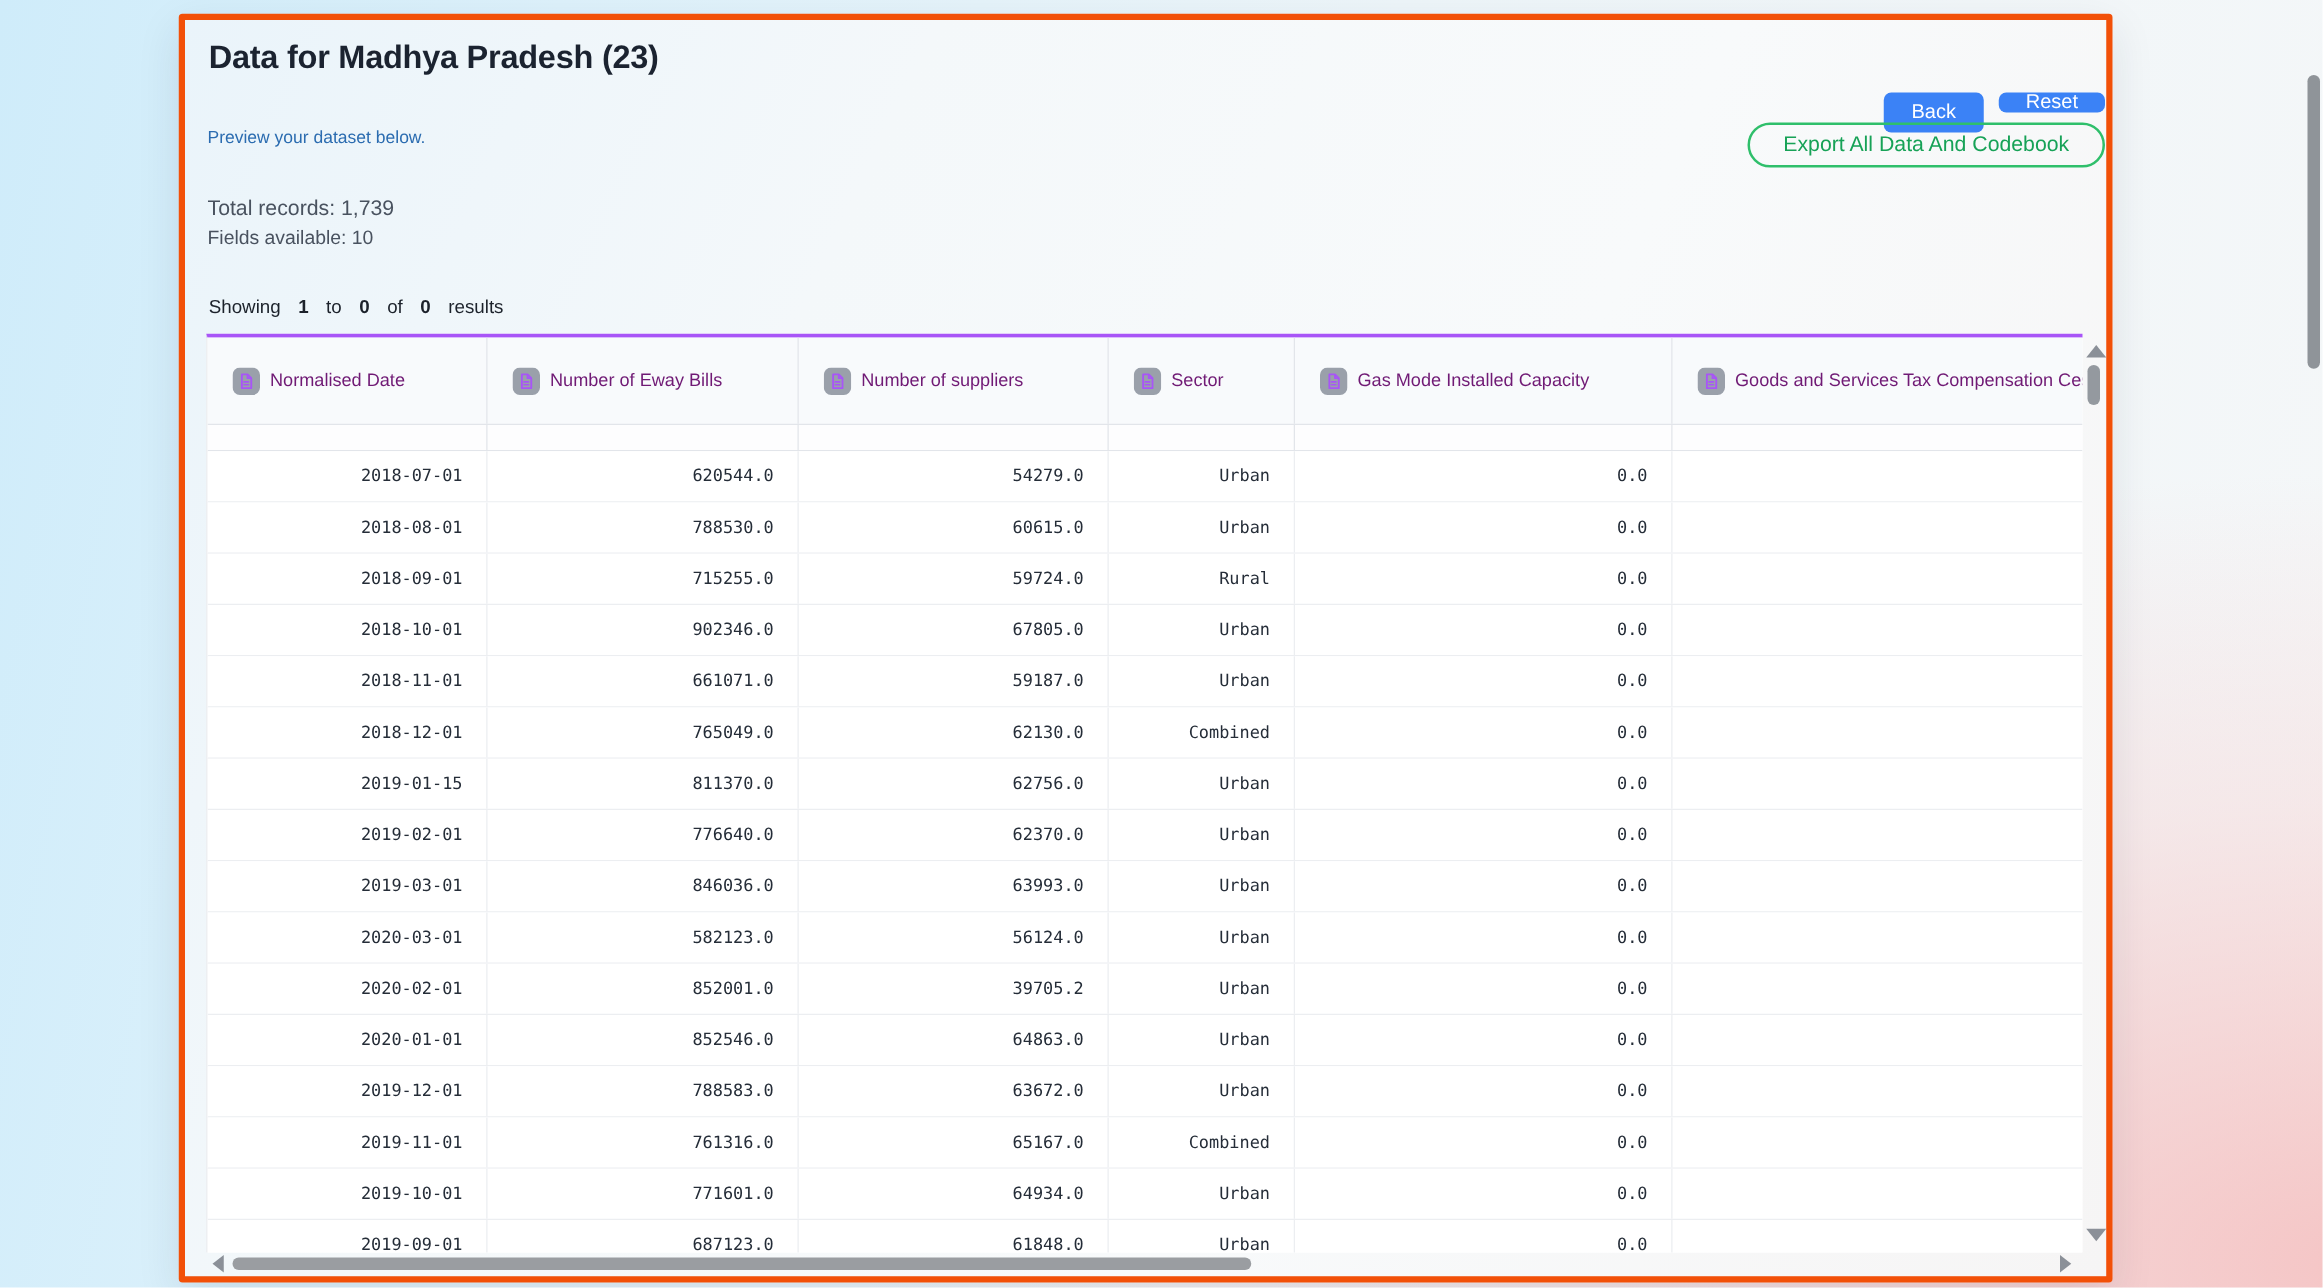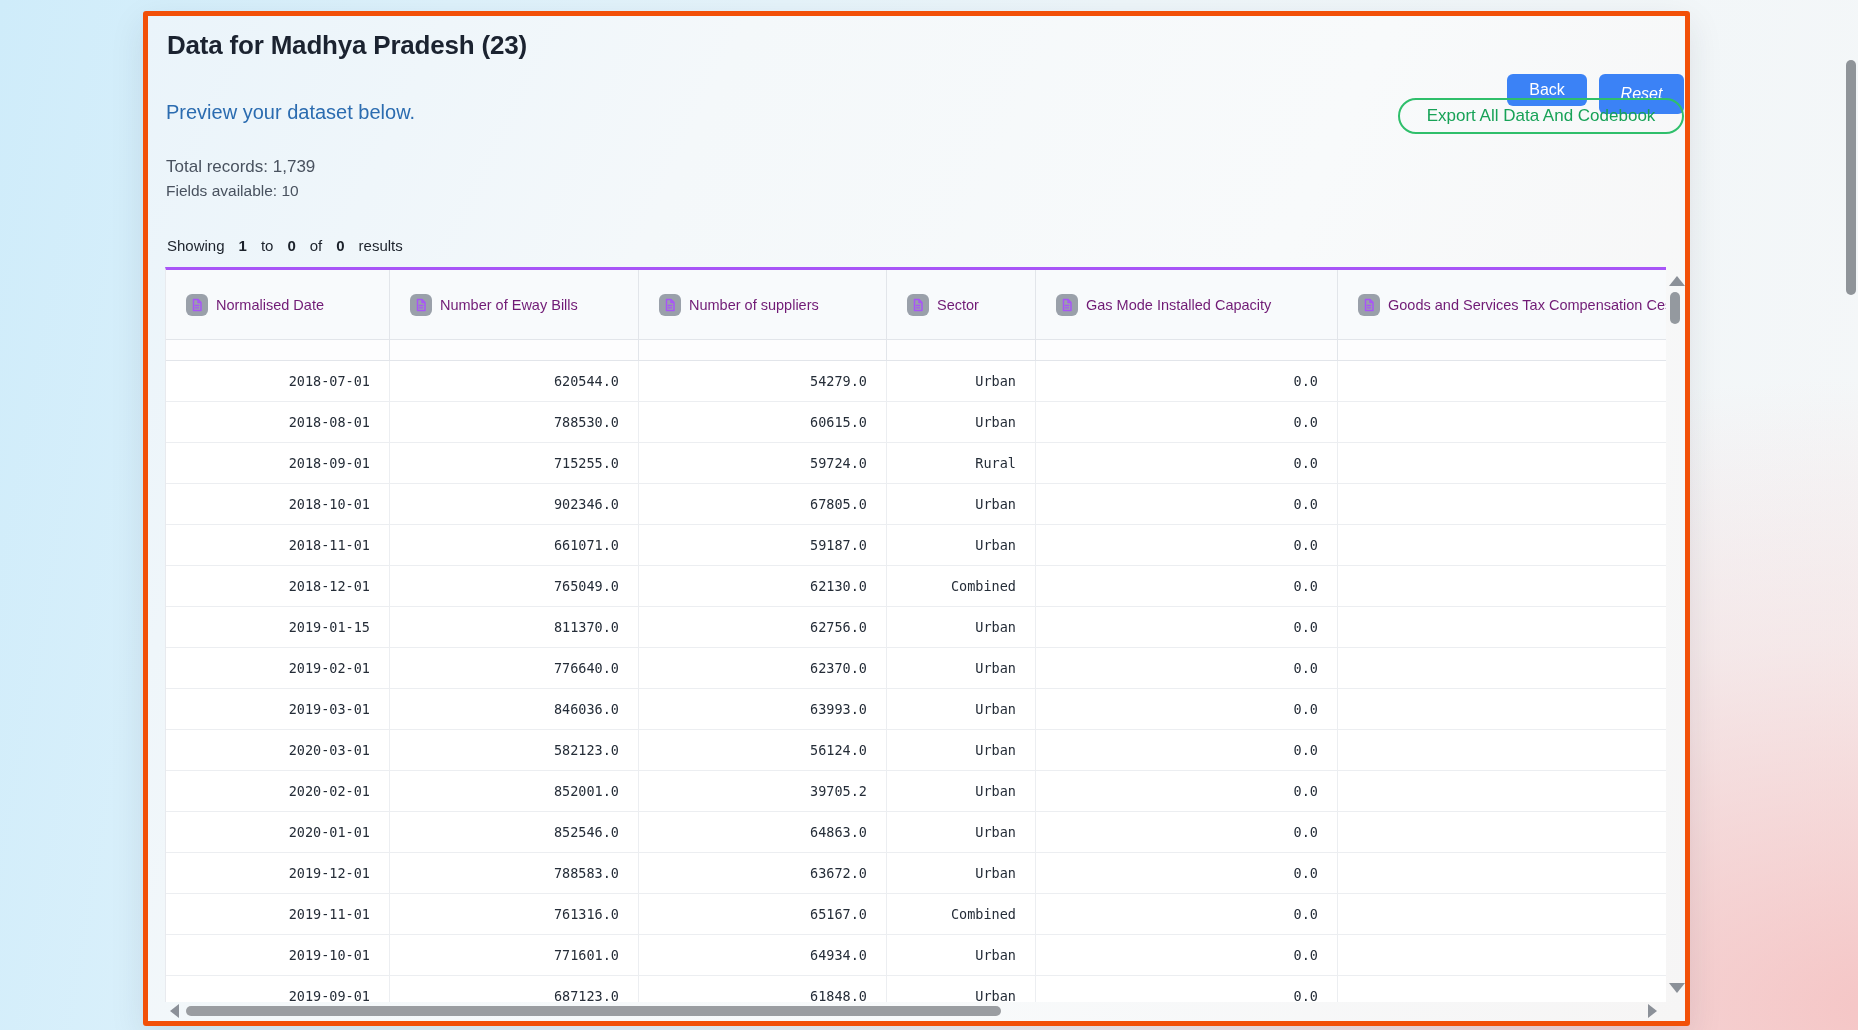--- a/index.html
+++ b/index.html
@@ -19,23 +19,23 @@
     background: linear-gradient(115deg, #eaf4fa 0%, #f4f8fa 30%, #f8fafb 62%, #f6f5f5 100%);
     box-shadow: 0 12px 34px rgba(30,41,59,0.10);
   }
   .panel > * { position:absolute; }
 
   .title { left:19px; top:14px; font-size:26px; font-weight:700; color:#1b2330; letter-spacing:-0.2px; }
 
   .btn { display:flex; align-items:center; justify-content:center;
          background:#3b82f6; color:#fff; font-size:16px; border:none; border-radius:6px; cursor:pointer;margin-top:41px; }
   .btn-back  { left:1359px; top:17px; width:80px; height:32px; }
-  .btn-reset { left:1451px; top:17px; width:85px; height:40px;font-style:italic; }
-
-  .subtitle { left:18px; top:85px; font-size:20px; color:#2b6cb0; }
+  .btn-reset { left:1451px; top:17px; width:85px; height:16px; }
+
+  .subtitle { left:18px; top:85px; font-size:14px; color:#2b6cb0; }
 
   .export-btn {
     left:1250px; top:82px; width:286px; height:36px;
     display:flex; align-items:center; justify-content:center;
     background:transparent; border:2px solid #2fbf6b; border-radius:19px;
     color:#17a257; font-size:17px; cursor:pointer;
   }
 
   .stat1 { left:18px; top:141px; font-size:17px; color:#49525f; }
   .stat2 { left:18px; top:166px; font-size:15.5px; color:#49525f; }

